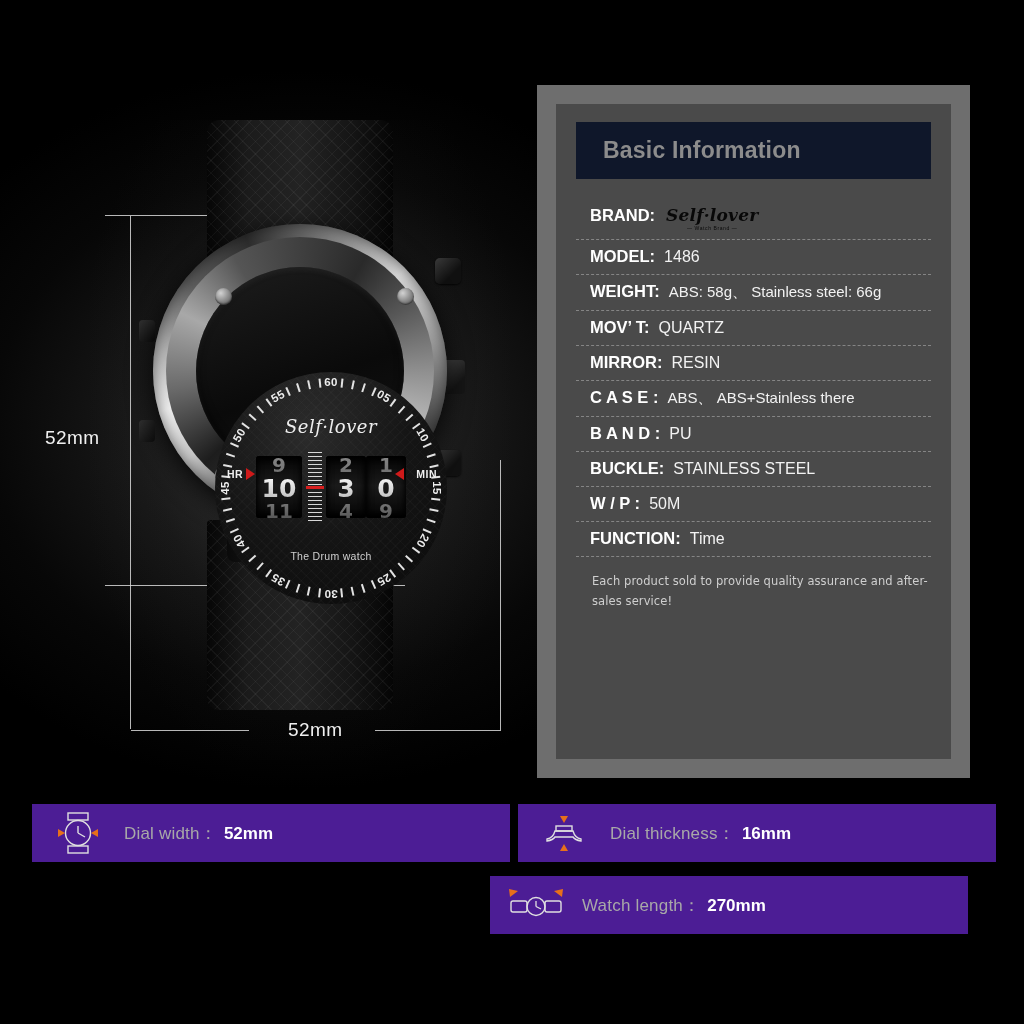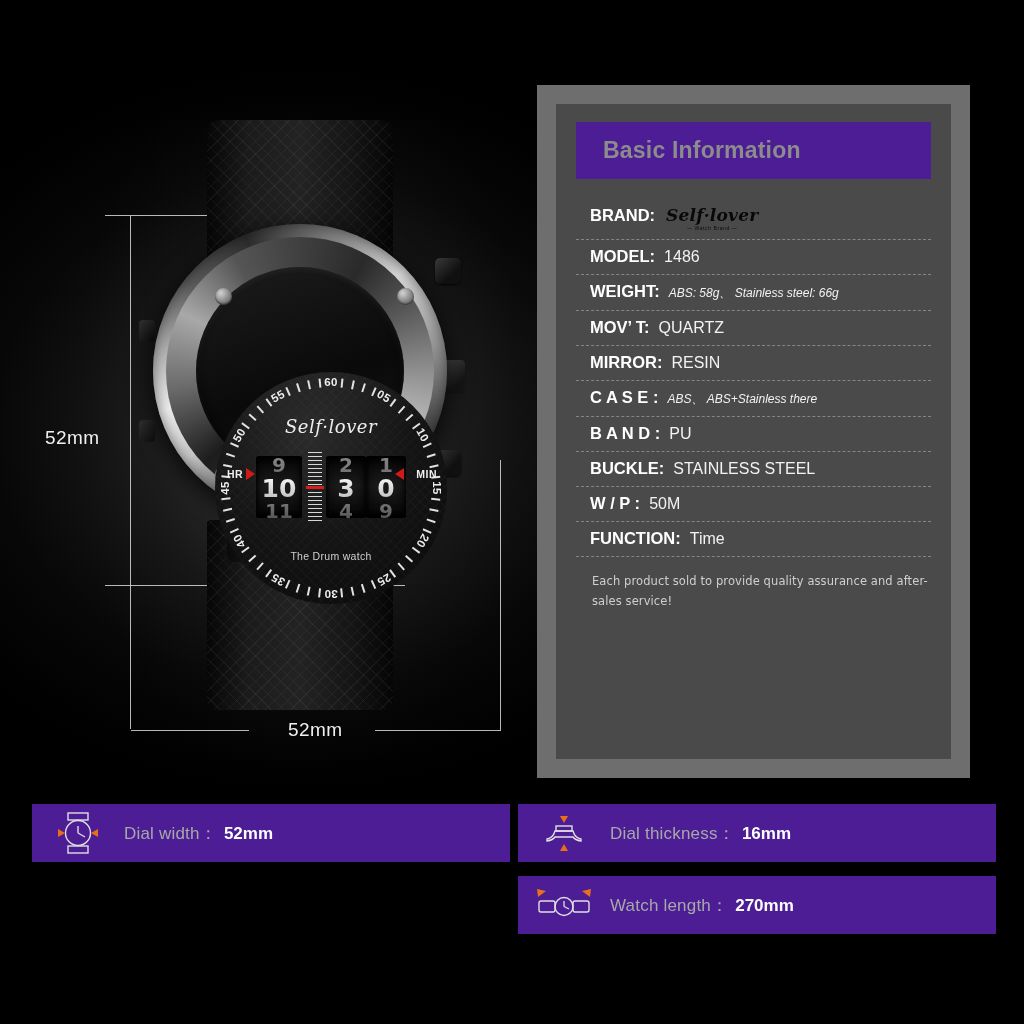--- a/index.html
+++ b/index.html
@@ -190,39 +190,39 @@
   .tri-l { width:0;height:0;border-right:9px solid #cf1a1a;border-top:6px solid transparent;border-bottom:6px solid transparent; }
 
   
   .info-panel {
     position:absolute; left:537px; top:85px; width:433px; height:693px;
     background:#6e6e6e; padding:19px;
   }
   .info-inner { width:100%; height:100%; background:#4a4a4a; padding:18px 20px 0 20px; }
 
   .info-header {
-    background:#4c1d95; height:57px; display:flex; align-items:center;
+    background:#0f172a; height:57px; display:flex; align-items:center;
     padding-left:27px; margin-bottom:20px;
   }
   .info-header h1 {
     color:#8c8c8c; font-size:23px; font-weight:700; letter-spacing:.2px;
   }
 
   .spec-row {
     display:flex; align-items:baseline; padding:7px 0 8px 14px;
     border-bottom:1px dashed rgba(215,215,215,.42);
   }
   .spec-row:last-of-type { border-bottom:1px dashed rgba(215,215,215,.42); }
   .spec-label {
     color:#fff; font-size:16.5px; font-weight:700; white-space:nowrap;
   }
   .spec-value {
     color:#f2f2f2; font-size:16px; font-weight:400; margin-left:9px;
   }
-  .spec-value-sm { font-size:12px;font-style:italic; }
+  .spec-value-sm { font-size:15px; }
 
   .brand-logo { margin-left:11px; display:flex; flex-direction:column; align-items:center; }
   .brand-logo .bl-main {
     color:#080808; font-size:17px; font-style:italic; font-weight:700;
     font-family:"DejaVu Serif", serif; letter-spacing:.2px; line-height:1;
   }
   .brand-logo .bl-sub {
     color:#0a0a0a; font-size:5px; letter-spacing:.6px; margin-top:1px;
   }
 
@@ -234,21 +234,21 @@
 
   
   .bars { position:absolute; left:0; top:800px; width:1024px; height:150px; }
   .bar {
     position:absolute; height:58px; background:#4c1d95;
     display:flex; align-items:center;
   }
   .bar-1 { left:32px;  top:4px;  width:478px; }
   .bar-2 { left:32px;  top:76px; width:478px; }
   .bar-3 { left:518px; top:4px;  width:478px; }
-  .bar-4 { left:518px; top:76px; width:478px; }
+  .bar-4 { left:490px; top:76px; width:478px; }
 
   .bar-icon { width:92px; display:flex; justify-content:center; align-items:center; }
   .bar-text { display:flex; align-items:baseline; }
   .bar-label { color:#a8a8a8; font-size:17px; letter-spacing:.2px; }
   .bar-value { color:#fff; font-size:17px; font-weight:700; margin-left:7px; }
 </style>
 </head>
 <body>
 
 <div class="bg"></div>

